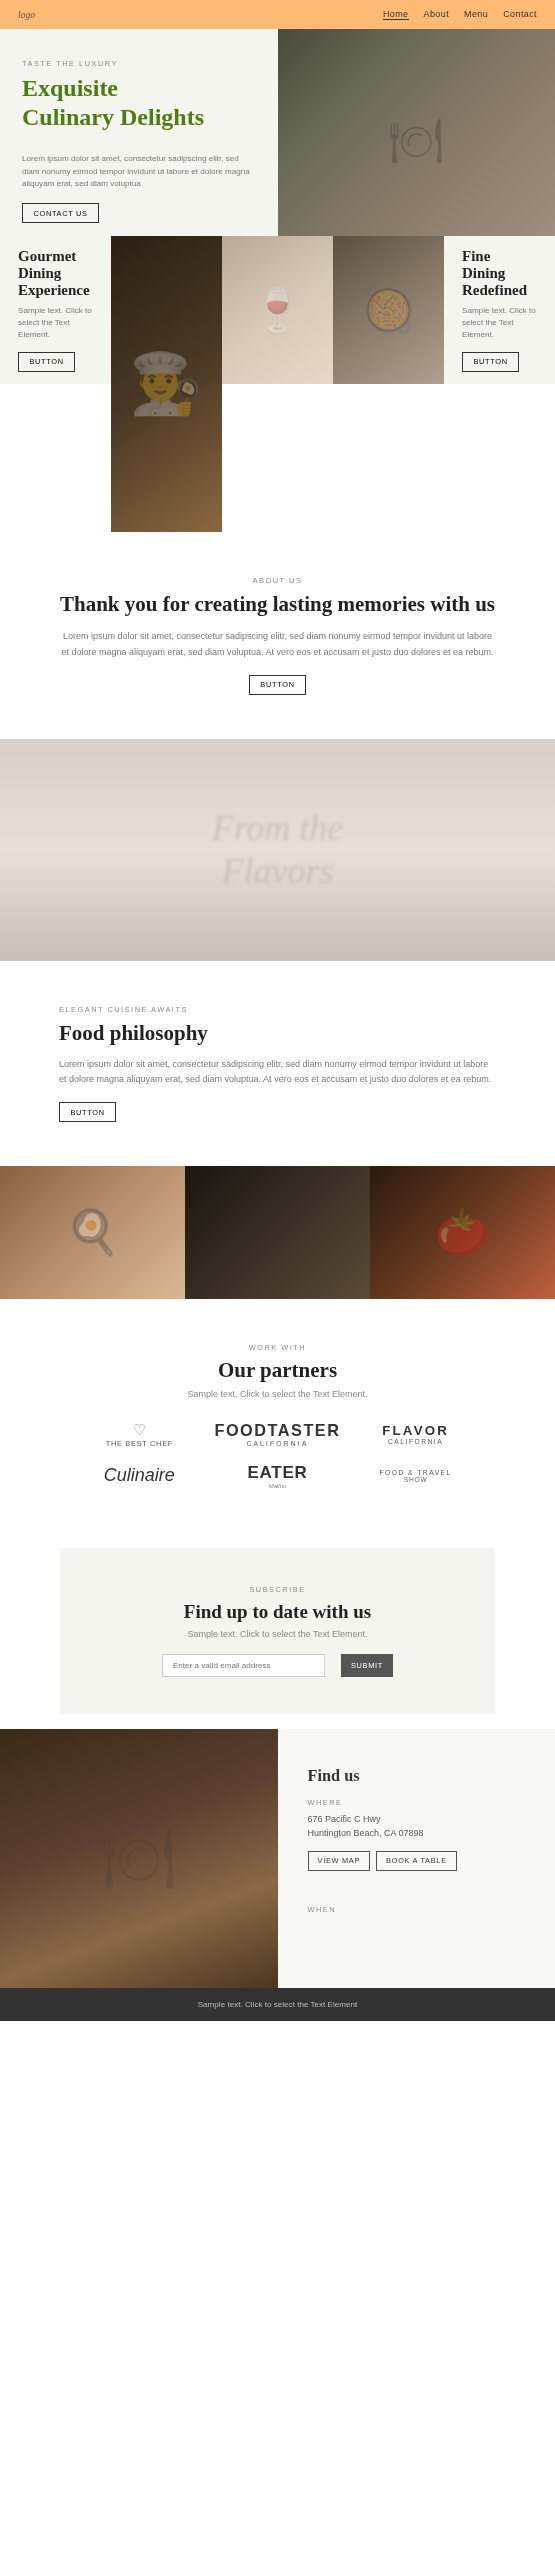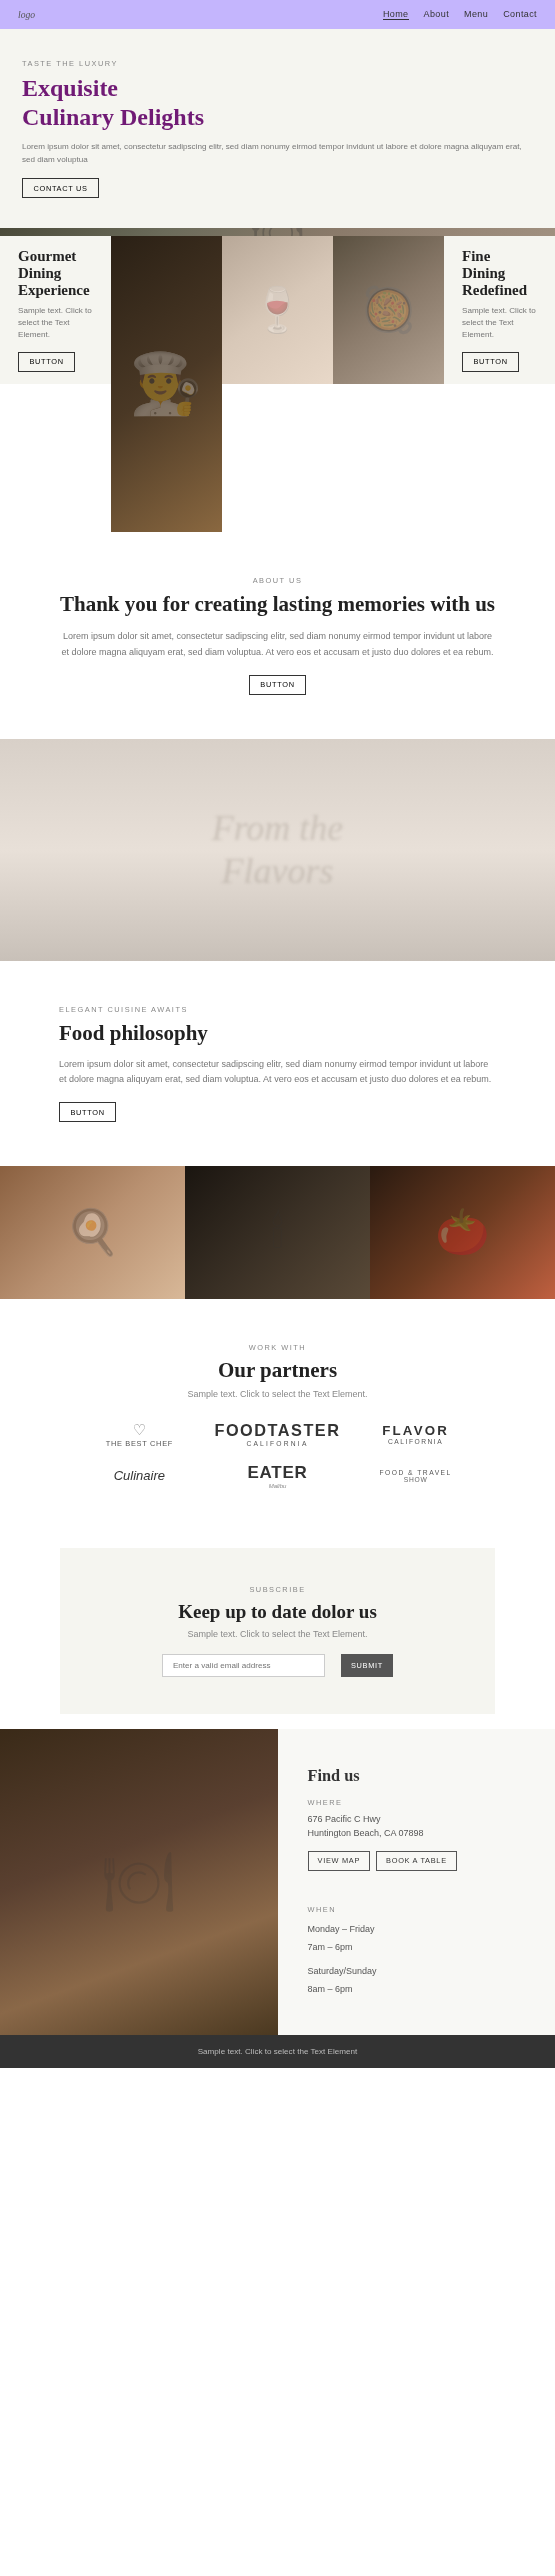--- a/index.html
+++ b/index.html
@@ -1,40 +1,40 @@
 <!DOCTYPE html>
 <html style="font-size:12px"><head>
   <meta charset="utf-8">
   <style>
     * { margin: 0; padding: 0; box-sizing: border-box; }
     body { font-family: 'Georgia', serif; color: #333; background: #fff; width: 555px; }
 
     
     nav {
       display: flex; align-items: flex-end; justify-content: space-between;
-      padding: 9px 18px; background: #c4b5fd; position: relative; z-index: 10;
+      padding: 9px 18px; background: #fdba74; position: relative; z-index: 10;
     }
     .nav-logo { font-size: 9.6px; color: #555; font-style: italic; }
     .nav-links { display: flex; gap: 15px; }
     .nav-links a {
       font-size: 9px; color: #333; text-decoration: none;
       font-family: Arial, sans-serif; letter-spacing: 0.4px;
     }
     .nav-links a.active { border-bottom: 0.7px solid #333; }
 
     
     .hero {
-      display: grid; grid-template-columns: 1fr; height: 207px; background: #f5f5f0;
+      display: grid; grid-template-columns: 1fr 1fr; height: 207px; background: #f5f5f0;
     }
     .hero-text {
       display: flex; flex-direction: column; justify-content: center;
       padding: 30px 22px;
     }
     .hero-text .taste { font-size: 7.4px; letter-spacing: 1.5px; color: #888; font-family: Arial, sans-serif; margin-bottom: 6px; text-transform: uppercase; }
-    .hero-text h1 { font-size: 24px; line-height: 1.2; color: #701a75; margin-bottom: 9px; }
+    .hero-text h1 { font-size: 24px; line-height: 1.2; color: #4d7c0f; margin-bottom: 21px; }
     .hero-text p { font-size: 8.1px; color: #777; font-family: Arial, sans-serif; line-height: 1.6; margin-bottom: 12px; }
     .btn-outline {
       border: 0.7px solid #333; padding: 4.4px 10.4px; font-size: 7.4px;
       letter-spacing: 0.7px; background: transparent; cursor: pointer;
       font-family: Arial, sans-serif; display: inline-block; width: fit-content;
     }
     .hero-img {
       background: #888; overflow: hidden; position: relative;
     }
     .hero-img-inner {
@@ -110,21 +110,21 @@
       display: grid; grid-template-columns: repeat(3, 1fr); gap: 15px 7.4px;
       align-items: center; justify-items: center; max-width: 407px; margin: 0 auto;
     }
     .partner-logo { font-family: Arial, sans-serif; display: flex; flex-direction: column; align-items: center; }
     .partner-logo .heart { font-size: 15px; color: #888; }
     .partner-logo .name { font-size: 7.4px; letter-spacing: 0.7px; color: #555; text-transform: uppercase; }
     .partner-logo.foodtaster .main-text { font-size: 16.3px; font-weight: bold; letter-spacing: 1.5px; color: #333; }
     .partner-logo.foodtaster .sub-text { font-size: 6.7px; letter-spacing: 2.2px; color: #555; }
     .partner-logo.flavor .main-text { font-size: 13.3px; font-weight: bold; letter-spacing: 2.2px; color: #333; }
     .partner-logo.flavor .sub-text { font-size: 6.7px; letter-spacing: 1.5px; color: #555; }
-    .partner-logo.culinaire .main-text { font-size: 13px; font-style: italic; color: #333; }
+    .partner-logo.culinaire .main-text { font-size: 18px; font-style: italic; color: #333; }
     .partner-logo.eater .main-text { font-size: 17px; font-weight: bold; letter-spacing: 0.7px; color: #333; }
     .partner-logo.eater .sub-text { font-size: 6px; color: #888; font-style: italic; }
     .partner-logo.foodtravel { display: flex; flex-direction: column; align-items: center; }
     .partner-logo.foodtravel .top { font-size: 6.7px; letter-spacing: 1.5px; color: #555; }
     .partner-logo.foodtravel .bot { font-size: 6.7px; letter-spacing: 0.7px; color: #666; }
 
     
     .subscribe-section {
       background: #f5f5f0; margin: 15px 30px; padding: 37px 44px; text-align: center;
     }
@@ -304,21 +304,21 @@
     <div class="partner-logo foodtravel">
       <span class="top">FOOD &amp; TRAVEL</span>
       <span class="bot">SHOW</span>
     </div>
   </div>
 </section>
 
 <div style="padding: 0 30px;">
   <section class="subscribe-section">
     <div class="label">SUBSCRIBE</div>
-    <h2>Keep up to date dolor us</h2>
+    <h2>Find up to date with us</h2>
     <p class="sub">Sample text. Click to select the Text Element.</p>
     <div class="subscribe-form">
       <input type="email" placeholder="Enter a valid email address" style="">
       <button>SUBMIT</button>
     </div>
   </section>
 </div>
 
 <section class="find-us">
   <div class="find-us-img">
@@ -331,26 +331,19 @@
     <div class="where-label">WHERE</div>
     <address>
       <span>676 Pacific C Hwy</span><br>
       <span>Huntington Beach, CA 07898</span>
     </address>
     <div class="map-table-btns">
       <button class="map-btn">VIEW MAP</button>
       <button class="table-btn">BOOK A TABLE</button>
     </div>
     <div class="when-label">WHEN</div>
-    <div class="hours">
-      <div>Monday – Friday</div>
-      <div>7am – 6pm</div>
-      <div style="height:6px"></div>
-      <div>Saturday/Sunday</div>
-      <div>8am – 6pm</div>
-    </div>
   </div>
 </section>
 
 <footer>
   <p>Sample text. Click to select the Text Element</p>
 </footer>
 
 
 </body></html>

